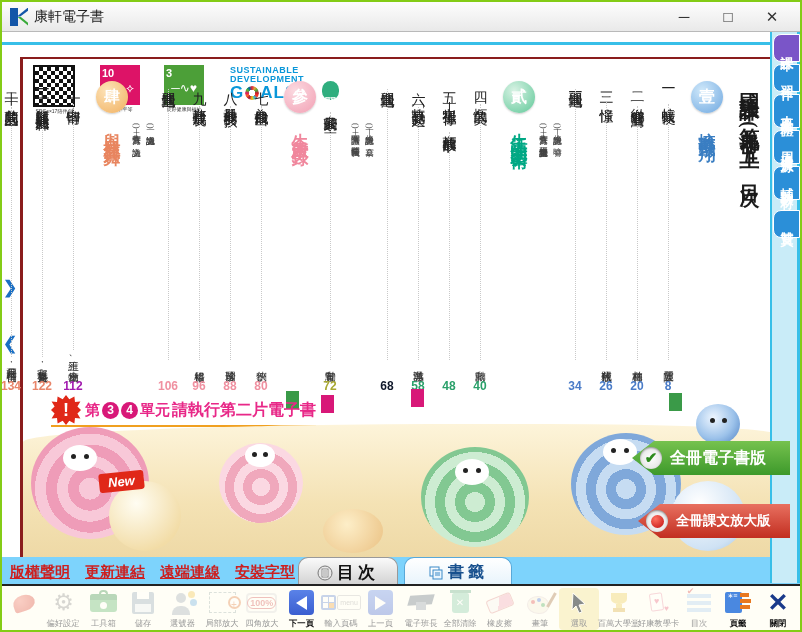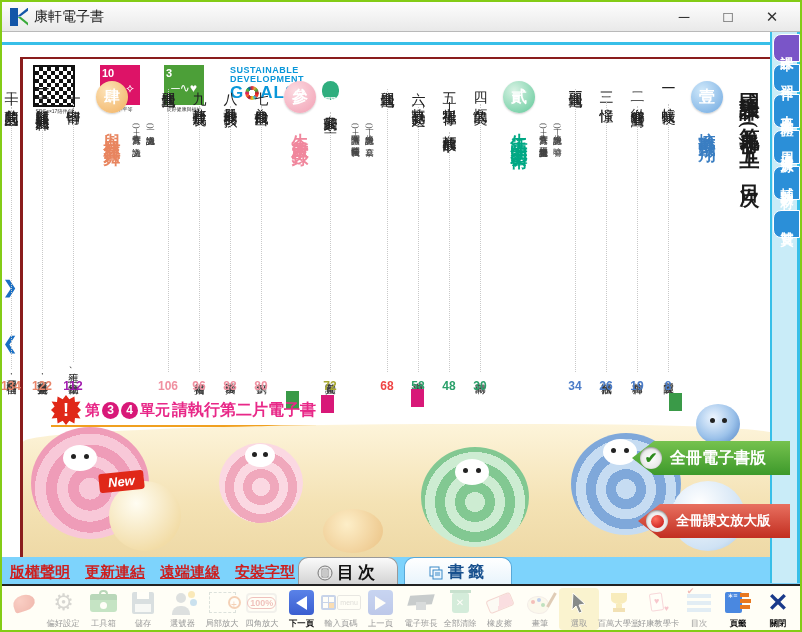--- a/index.html
+++ b/index.html
@@ -59,21 +59,21 @@
   .group-head { display:flex; flex-direction:column; align-items:center; width:38px; }
   .badge { width:32px; height:32px; border-radius:50%; display:flex; align-items:center; justify-content:center;
     color:#fff; font-size:16px; font-weight:bold; margin-bottom:6px; box-shadow:0 1px 2px rgba(0,0,0,.2); }
   .group-title { font-size:17px; font-weight:bold; letter-spacing:4px; }
   .toc-entry { display:flex; flex-direction:row-reverse; height:100%; }
   .entry-main { display:flex; flex-direction:column; align-items:center; height:100%; width:22px; }
   .entry-label { font-size:14px; color:#222; letter-spacing:1px; }
   .pill { color:#fff; font-size:11px; padding:7px 1px; border-radius:9px; letter-spacing:1px; margin-bottom:4px; }
   .leader { flex:1 1 4px; min-height:4px; width:0; border-right:1px dotted #c9c9c9; margin:3px 0; }
   .author { font-size:10.5px; color:#333; letter-spacing:0; }
-  .pagenum { font-family:"Liberation Sans",sans-serif; font-size:12px; font-weight:bold; margin-top:4px; }
+  .pagenum { font-family:"Liberation Sans",sans-serif; font-size:12px; font-weight:bold; margin-top:16px; }
   .subs { display:flex; flex-direction:row-reverse; margin-top:42px; gap:2px; }
   .subcol { writing-mode:vertical-rl; font-size:8.5px; color:#444; letter-spacing:0; }
 
   
   .banner { position:absolute; left:28px; top:338px; display:flex; align-items:center; height:30px;
     border-bottom:2px solid #f0a020; padding-bottom:2px; }
   .burst { width:30px; height:30px; background:#e02818; color:#fff; font-weight:bold; font-size:18px;
     display:flex; align-items:center; justify-content:center; margin-right:4px;
     clip-path:polygon(50% 0,61% 14%,78% 5%,80% 23%,98% 22%,88% 38%,100% 50%,88% 62%,98% 78%,80% 77%,78% 95%,61% 86%,50% 100%,39% 86%,22% 95%,20% 77%,2% 78%,12% 62%,0 50%,12% 38%,2% 22%,20% 23%,22% 5%,39% 14%); }
   .banner .btxt { color:#e82888; font-size:15px; font-weight:bold; display:flex; align-items:center; gap:2px; }
@@ -217,21 +217,21 @@
               <div class="leader"></div>
               <div class="author vtext">陳麗雲</div>
               <div class="pagenum" style="color: rgb(74, 124, 200);">8</div>
             </div>
           </div>
           <div class="toc-entry">
             <div class="entry-main">
               <div class="entry-label vtext">二　從空中看臺灣</div>
               <div class="leader"></div>
               <div class="author vtext">齊柏林</div>
-              <div class="pagenum" style="color: rgb(74, 124, 200);">19</div>
+              <div class="pagenum" style="color: rgb(74, 124, 200);">20</div>
             </div>
           </div>
           <div class="toc-entry">
             <div class="entry-main">
               <div class="entry-label vtext">三　憧憬</div>
               <div class="leader"></div>
               <div class="author vtext">秋蕪照代</div>
               <div class="pagenum" style="color: rgb(74, 124, 200);">26</div>
             </div>
           </div>
@@ -250,21 +250,21 @@
         <div class="toc-group">
           <div class="group-head">
             <div class="badge" style="background: radial-gradient(circle at 35% 30%, rgb(216, 242, 228), rgb(95, 200, 152));">貳</div>
             <div class="group-title vtext" style="color: rgb(0, 168, 132);">生活中的藝術</div>
           </div>
           <div class="toc-entry">
             <div class="entry-main">
               <div class="entry-label vtext">四　恆久的美</div>
               <div class="leader"></div>
               <div class="author vtext">蔣勳</div>
-              <div class="pagenum" style="color: rgb(42, 160, 106);">30</div>
+              <div class="pagenum" style="color: rgb(42, 160, 106);">40</div>
             </div>
           </div>
           <div class="toc-entry">
             <div class="entry-main">
               <div class="entry-label vtext">五　它抓得住你──商標的故事</div>
               <div class="leader"></div>
               <div class="pagenum" style="color: rgb(42, 160, 106);">48</div>
             </div>
           </div>
           <div class="toc-entry">
@@ -272,21 +272,21 @@
               <div class="entry-label vtext">六　故事「動」起來</div>
               <div class="leader"></div>
               <div class="author vtext">游珮芸</div>
               <div class="pagenum" style="color: rgb(42, 160, 106);">58</div>
             </div>
           </div>
           <div class="toc-entry">
             <div class="entry-main">
               <div class="entry-label vtext">學習地圖二</div>
               <div class="leader"></div>
-              <div class="pagenum" style="color: #ef4444;">68</div>
+              <div class="pagenum" style="color: #0f172a;">68</div>
             </div>
             <div class="subs">
               <div class="subcol">(一)認識修辭──摹寫</div>
               <div class="subcol">(二)閱讀有方法──自我提問策略</div>
             </div>
           </div>
           <div class="toc-entry">
             <div class="entry-main">
               <div class="pill vtext" style="background: rgb(47, 174, 126);">閱讀階梯一</div>
               <div class="entry-label vtext">畫家的天空</div>

